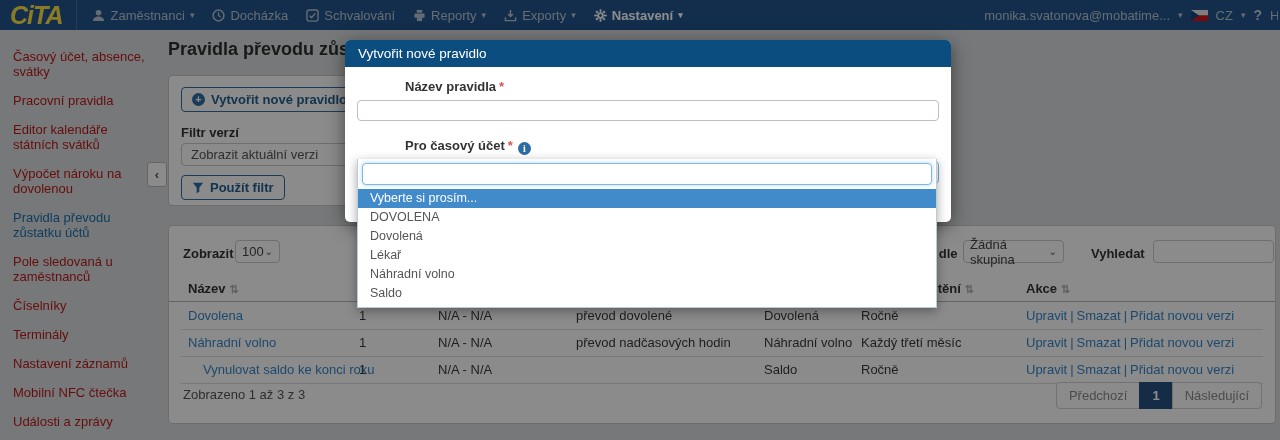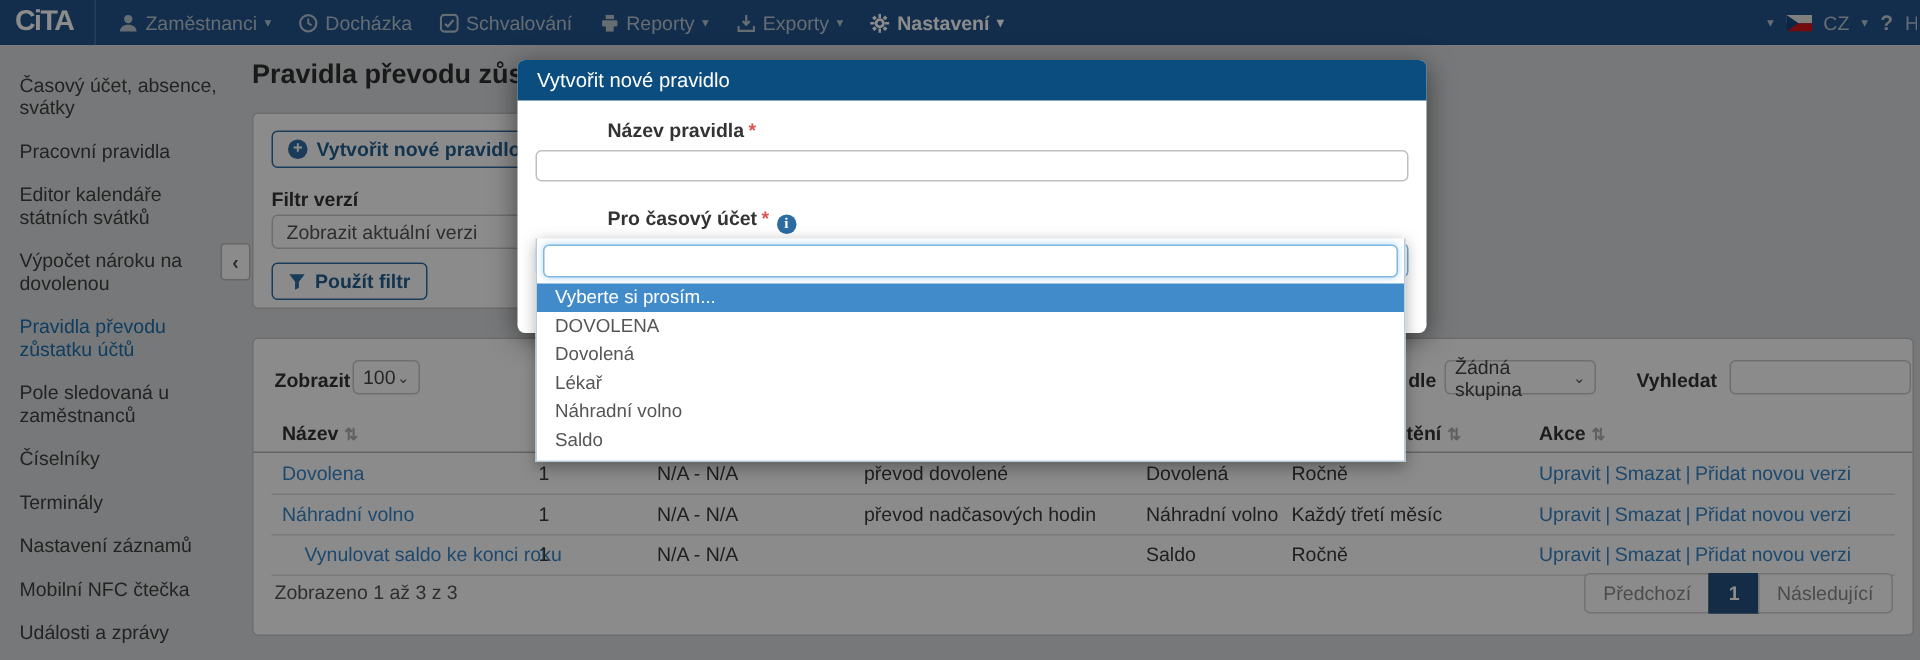--- a/index.html
+++ b/index.html
@@ -2,36 +2,36 @@
 <html><head>
 <meta charset="utf-8">
 <style>
   * { margin:0; padding:0; box-sizing:border-box; }
   html,body { width:1280px; height:440px; overflow:hidden; }
   body { font-family:"Liberation Sans", sans-serif; background:#d9dbdc; position:relative; font-size:13px; }
 
   
   .navbar { position:absolute; top:0; left:0; width:1280px; height:30px; background:#21548a;
             display:flex; align-items:center; z-index:10; }
-  .logo { color:#ffffff; font-weight:800; font-size:19px; letter-spacing:-1px;
+  .logo { color:#fde047; font-style:italic; font-weight:800; font-size:25px; letter-spacing:-1px;
           padding:0 14px 0 10px; }
   .nav-sep { width:1px; height:30px; background:rgba(255,255,255,0.18); margin-right:6px; }
   .nav-item { display:flex; align-items:center; gap:5px; color:#b9c6d2; padding:0 9px; height:30px;
               font-size:13px; cursor:pointer; white-space:nowrap; }
   .nav-item.active { color:#ffffff; font-weight:bold; }
   .nav-item svg { width:13px; height:13px; display:block; }
   .caret { font-size:9px; line-height:1; }
   .nav-right { margin-left:auto; display:flex; align-items:center; gap:8px; color:#b9c6d2; padding-right:2px; }
   .flag { width:17px; height:11px; display:block; }
   .help-q { font-weight:bold; font-size:14px; color:#c4ced8; }
   .clipped { width:8px; overflow:hidden; display:inline-block; white-space:nowrap; }
 
   
   .sidebar { position:absolute; top:30px; left:0; width:165px; bottom:0; background:#d9dbdc; padding-top:12px; z-index:1; }
-  .side-item { padding:7px 12px 7px 13px; font-size:13px; color:#404040; line-height:15px; cursor:pointer; }
+  .side-item { padding:7px 12px 7px 13px; font-size:13px; color:#b91c1c; line-height:15px; cursor:pointer; }
   .side-item.active { color:#1a6fae; }
   .collapse-handle { position:absolute; left:147px; top:162px; width:20px; height:25px; background:#fdfdfd;
                      border:1px solid #b9b9b9; border-radius:3px; color:#555; font-weight:bold;
                      text-align:center; line-height:23px; z-index:2; font-size:13px; }
 
   
   .content { position:absolute; left:165px; top:30px; width:1115px; bottom:0; z-index:1; }
   .page-title { position:absolute; left:3px; top:9px; font-size:18px; font-weight:bold; color:#2e2e2e; white-space:nowrap; }
 
   .filter-card { position:absolute; left:3px; top:45px; width:470px; height:131px; background:#fdfdfd;
@@ -162,20 +162,21 @@
           <rect x="2" y="9.6" width="2.4" height="2.4" transform="rotate(45 3.2 10.8)"></rect>
           <rect x="9.6" y="9.6" width="2.4" height="2.4" transform="rotate(45 10.8 10.8)"></rect>
         </g>
         <circle cx="7" cy="7" r="1.6" fill="#21548a"></circle>
       </svg>
     <span>Nastavení</span>
     <span class="caret">▾</span>
   </div>
 
   <div class="nav-right">
+    <span>monika.svatonova@mobatime...</span>
     <span class="caret">▾</span>
     <svg class="flag" viewBox="0 0 17 11">
         <rect width="17" height="5.5" fill="#e8e8e8"></rect>
         <rect y="5.5" width="17" height="5.5" fill="#d7141a"></rect>
         <path d="M0 0l8 5.5L0 11z" fill="#11457e"></path>
       </svg>
     <span>CZ</span>
     <span class="caret">▾</span>
     <span class="help-q">?</span>
     <span class="clipped">H</span>

